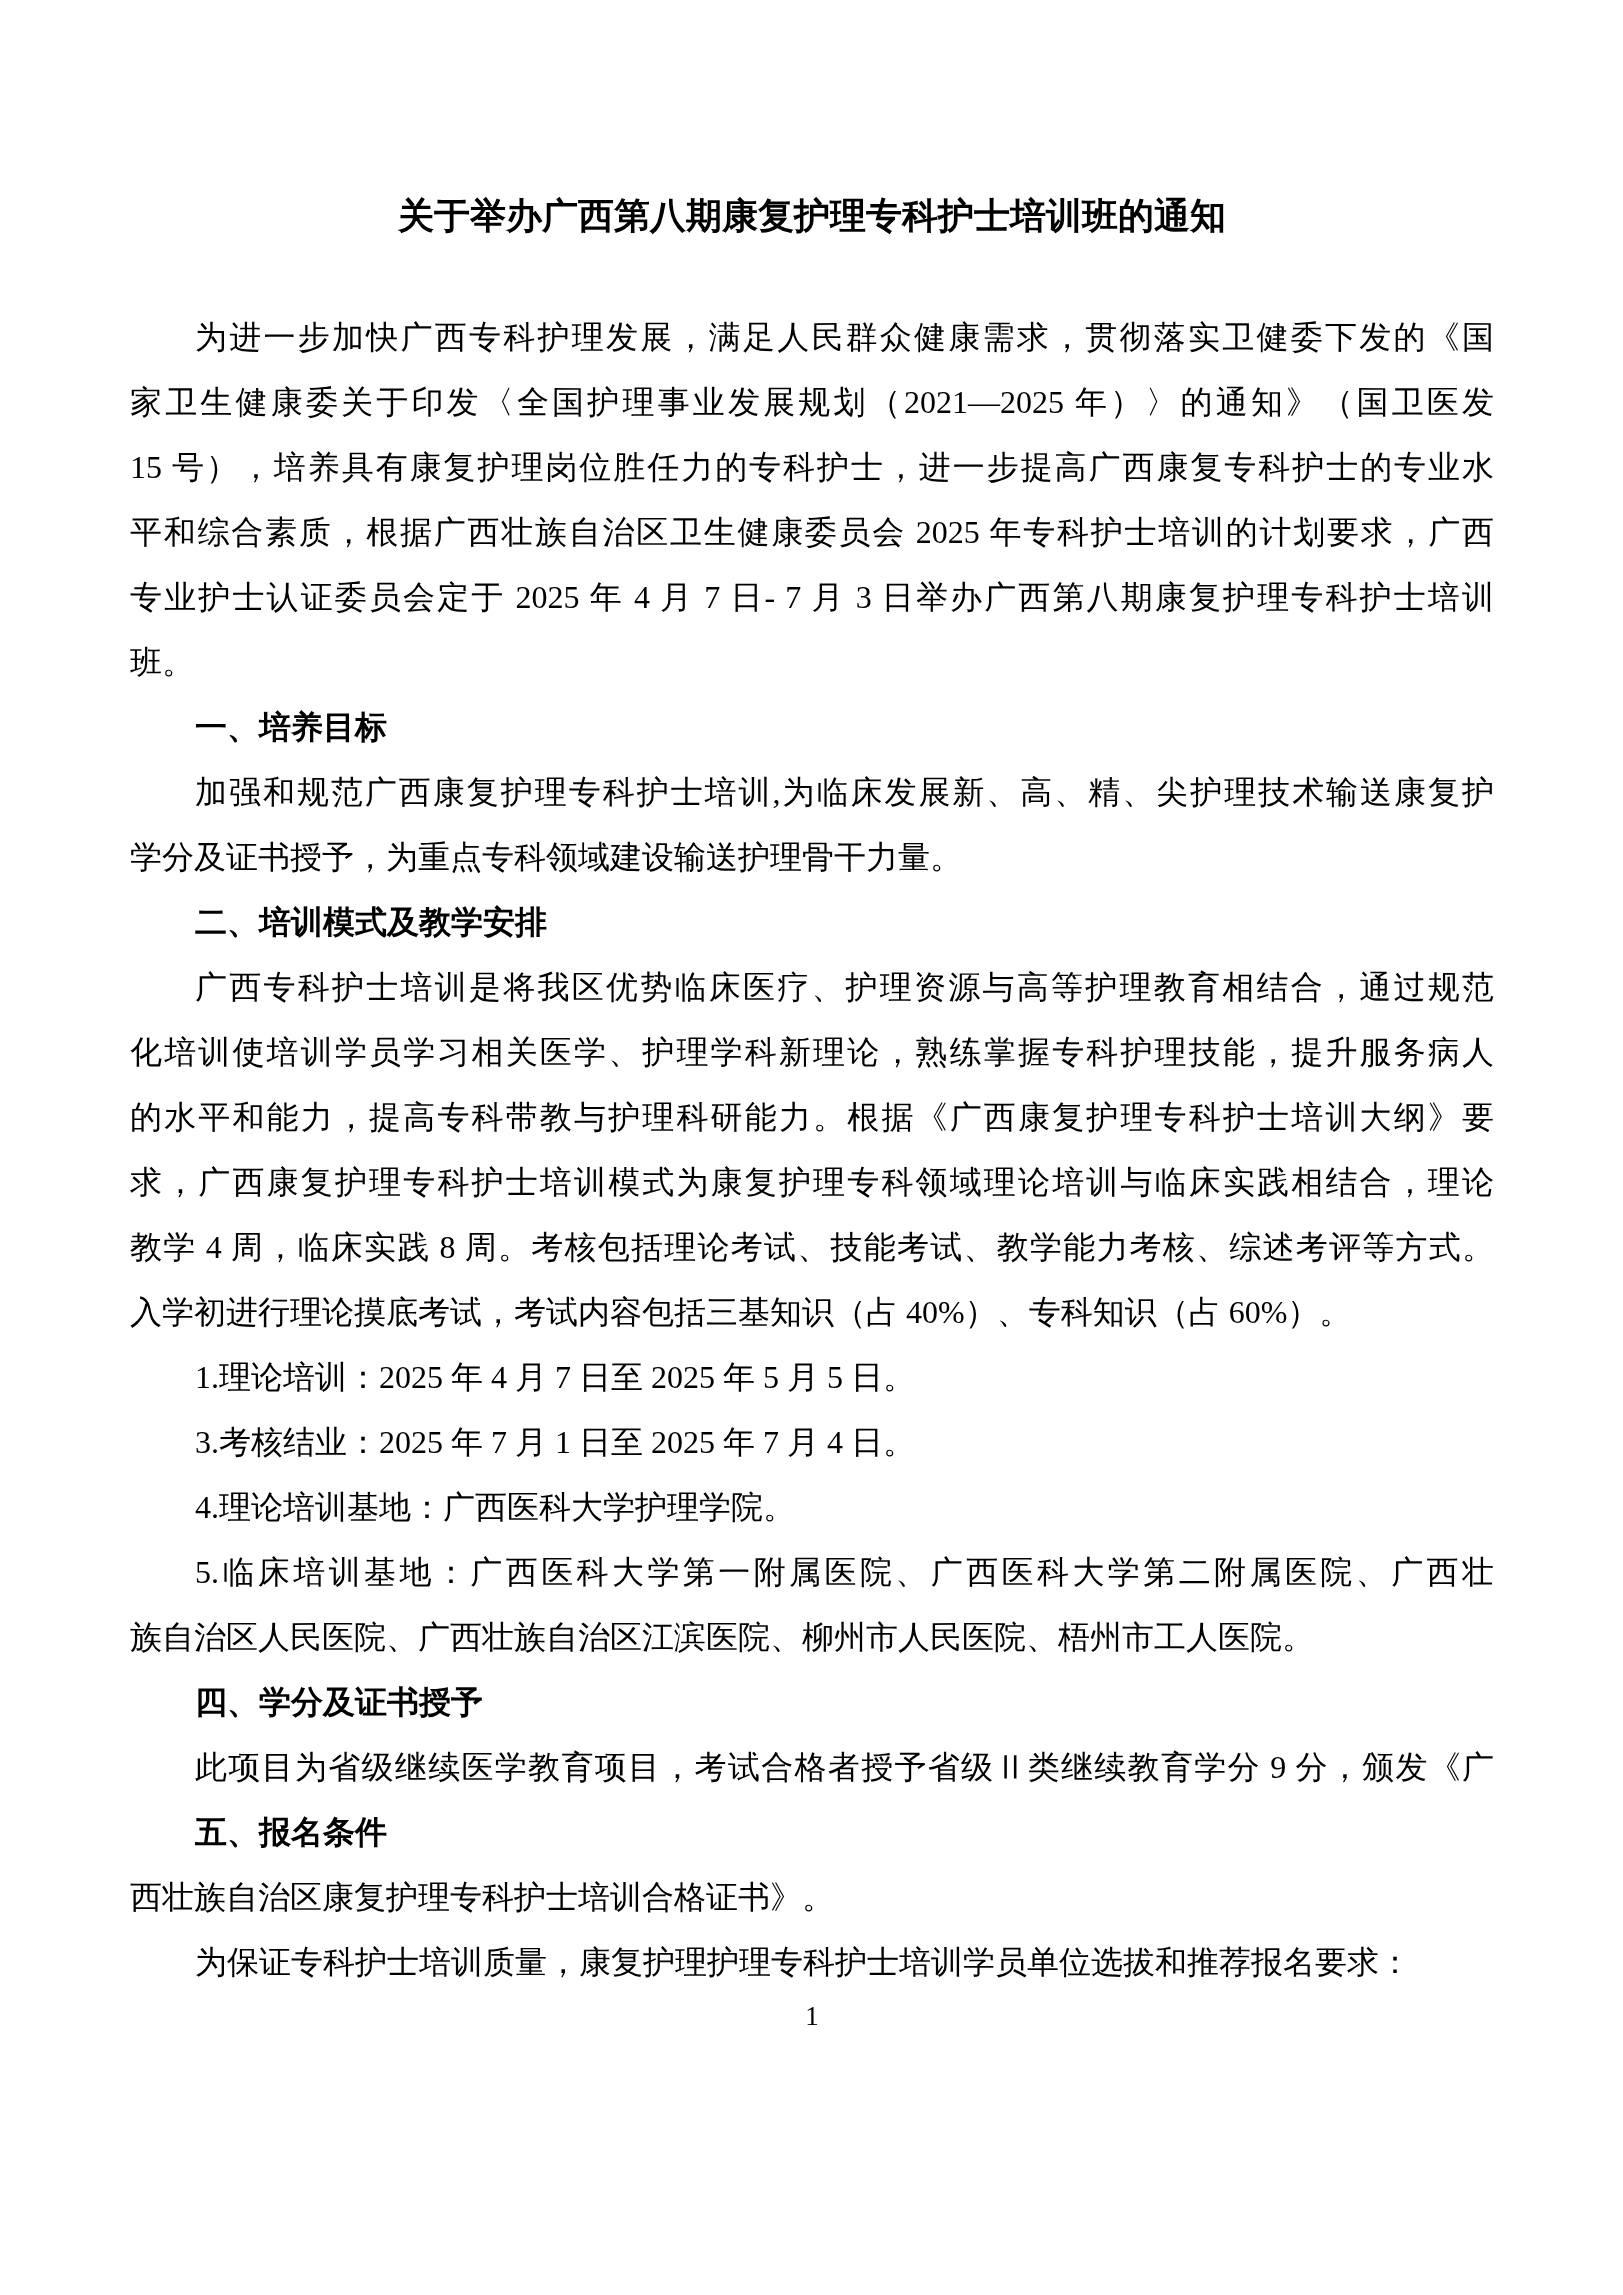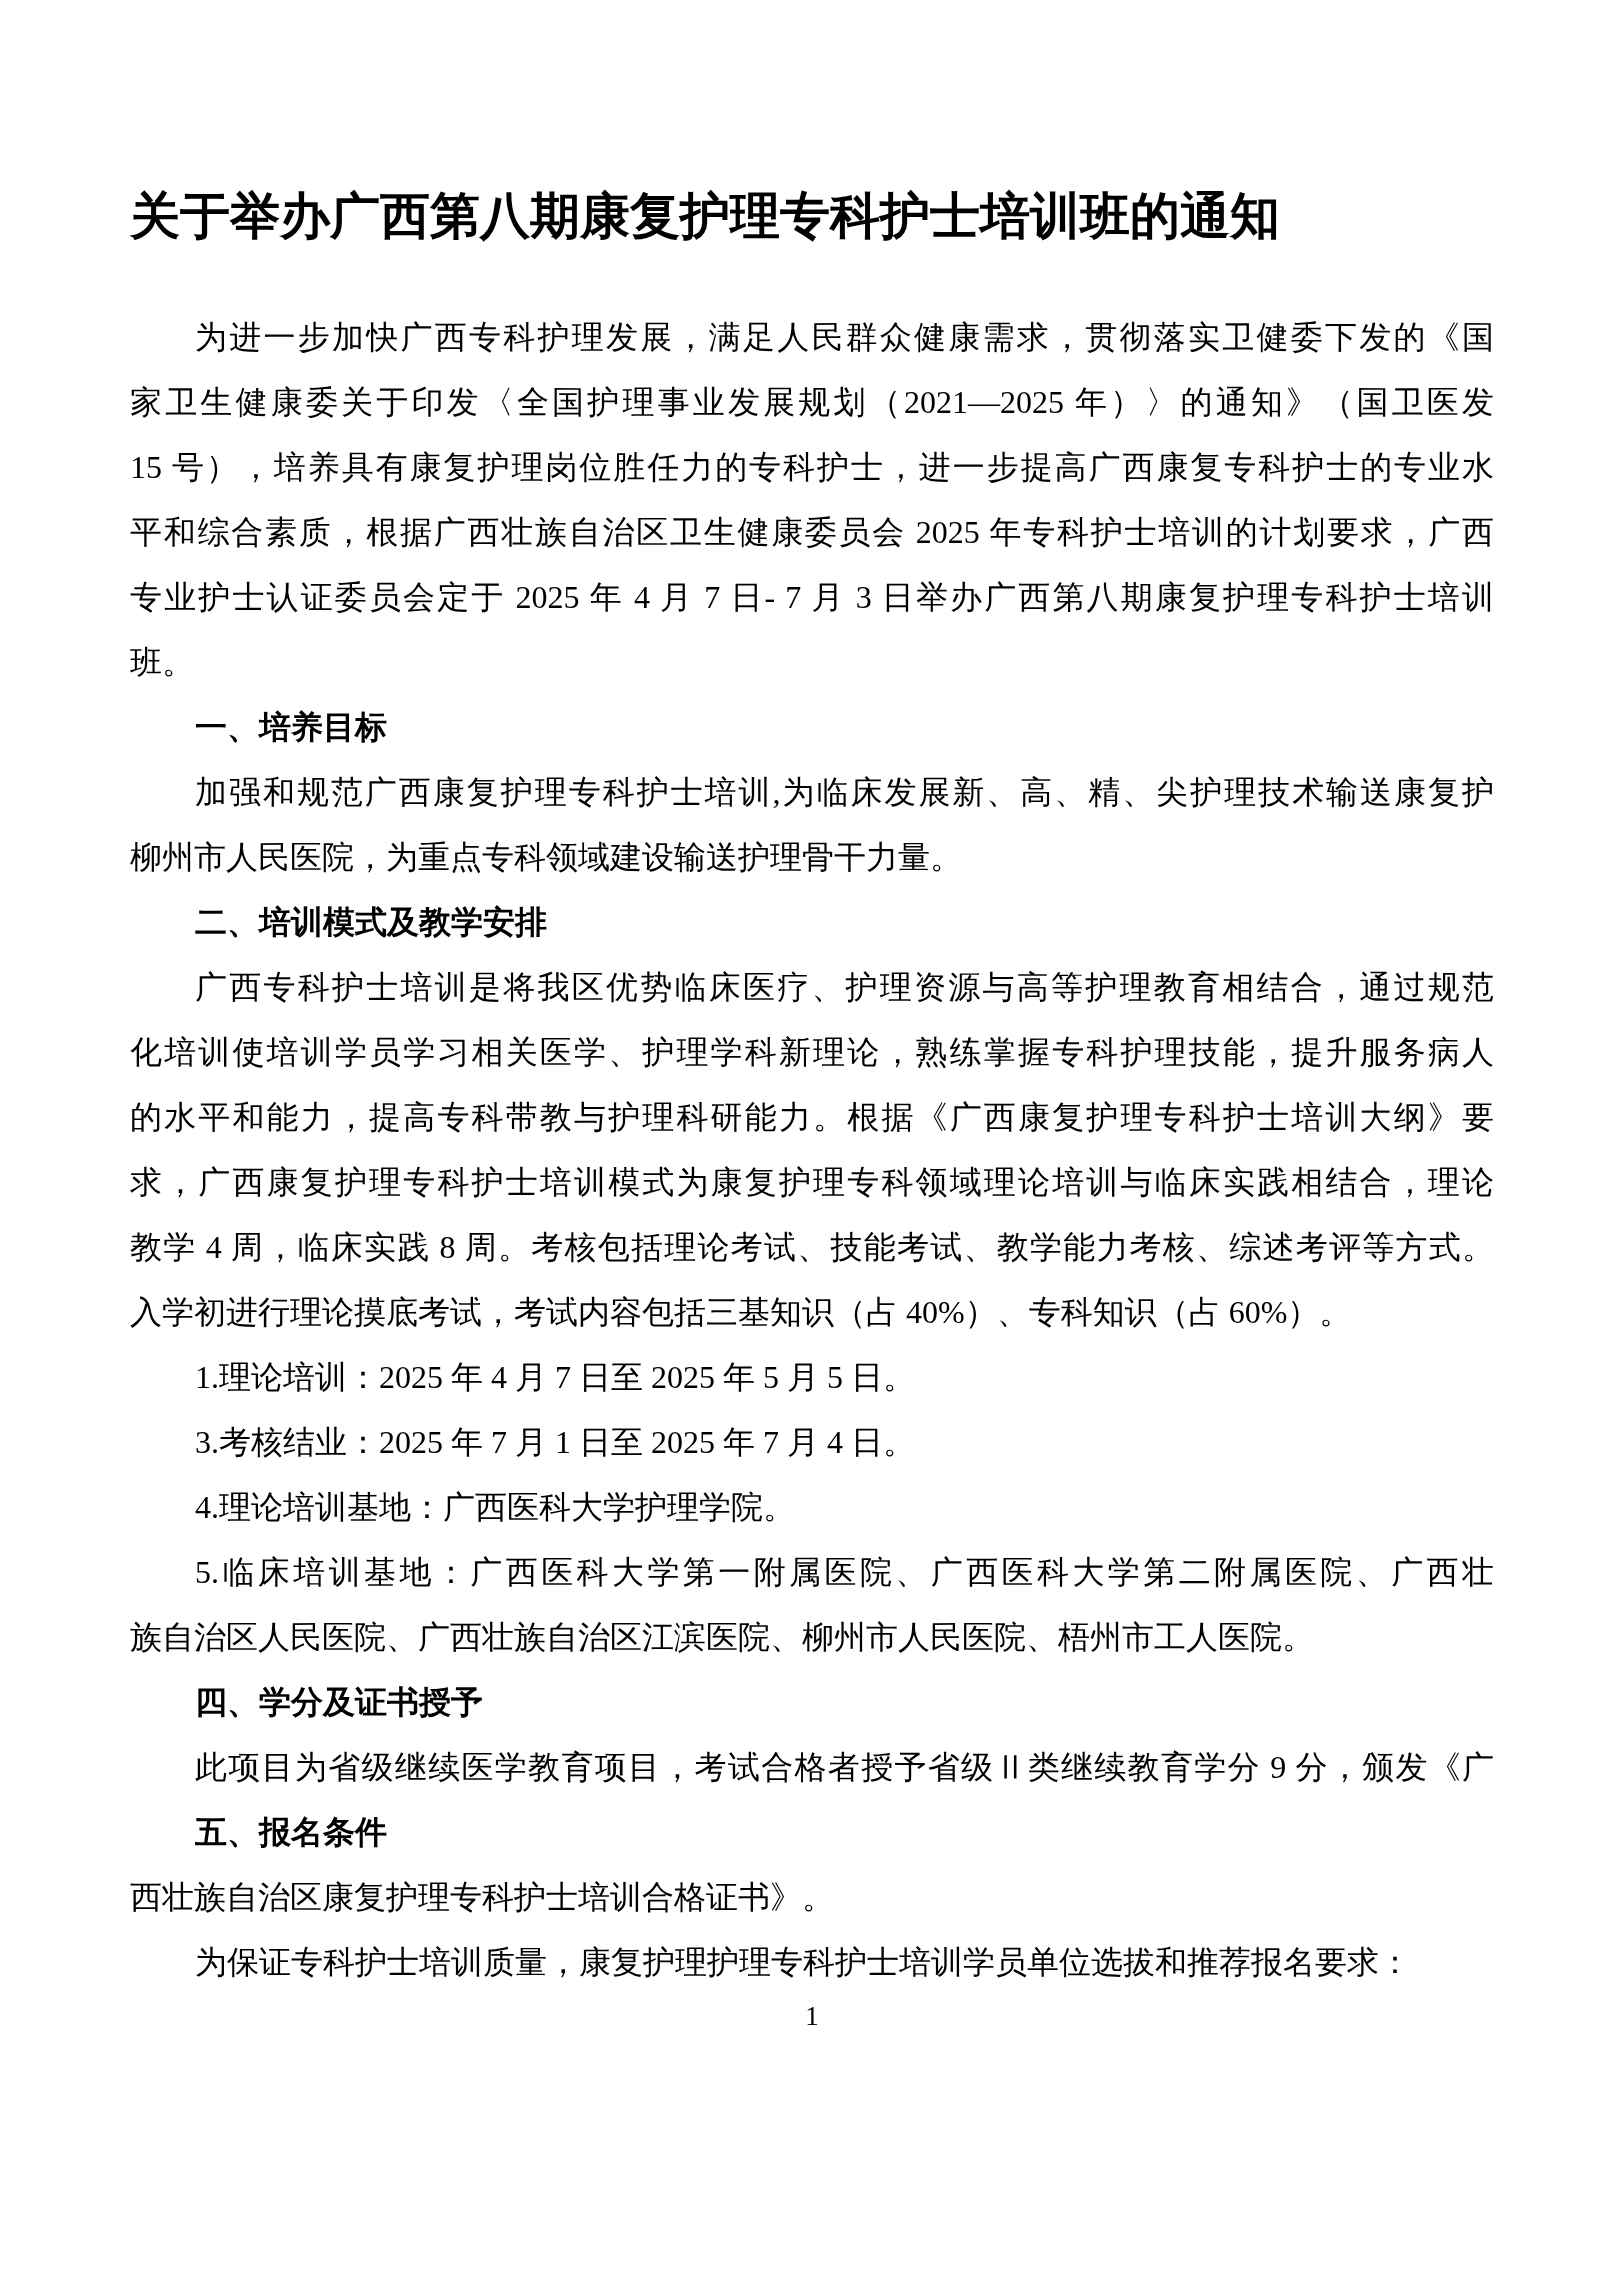--- a/index.html
+++ b/index.html
@@ -15,23 +15,23 @@
   }
   .page {
     box-sizing: border-box;
     width: 1623px;
     height: 2295px;
     padding: 183px 129px 0 130px;
     background: #ffffff;
     position: relative;
   }
   .doc-title {
-    font-size: 50px;
+    font-size: 36px;
     font-weight: 700;
-    text-align: left;
+    text-align: center;
     line-height: 67px;
     margin-bottom: 55px;
     white-space: nowrap;
   }
   .line {
     font-size: 32px;
     line-height: 65px;
     height: 65px;
     overflow: hidden;
     text-align: left;
@@ -65,21 +65,21 @@
 
   <div class="line ind j">为进一步加快广西专科护理发展，满足人民群众健康需求，贯彻落实卫健委下发的《国</div>
   <div class="line j">家卫生健康委关于印发〈全国护理事业发展规划（2021—2025 年）〉的通知》（国卫医发〔2022〕</div>
   <div class="line j">15 号），培养具有康复护理岗位胜任力的专科护士，进一步提高广西康复专科护士的专业水</div>
   <div class="line j">平和综合素质，根据广西壮族自治区卫生健康委员会 2025 年专科护士培训的计划要求，广西</div>
   <div class="line j">专业护士认证委员会定于 2025 年 4 月 7 日- 7 月 3 日举办广西第八期康复护理专科护士培训</div>
   <div class="line">班。</div>
 
   <div class="line ind hd">一、培养目标</div>
   <div class="line ind j">加强和规范广西康复护理专科护士培训,为临床发展新、高、精、尖护理技术输送康复护</div>
-  <div class="line">柳州市人民医院，为重点专科领域建设输送护理骨干力量。</div>
+  <div class="line">学分及证书授予，为重点专科领域建设输送护理骨干力量。</div>
 
   <div class="line ind hd">二、培训模式及教学安排</div>
   <div class="line ind j">广西专科护士培训是将我区优势临床医疗、护理资源与高等护理教育相结合，通过规范</div>
   <div class="line j">化培训使培训学员学习相关医学、护理学科新理论，熟练掌握专科护理技能，提升服务病人</div>
   <div class="line j">的水平和能力，提高专科带教与护理科研能力。根据《广西康复护理专科护士培训大纲》要</div>
   <div class="line j">求，广西康复护理专科护士培训模式为康复护理专科领域理论培训与临床实践相结合，理论</div>
   <div class="line j">教学 4 周，临床实践 8 周。考核包括理论考试、技能考试、教学能力考核、综述考评等方式。</div>
   <div class="line">入学初进行理论摸底考试，考试内容包括三基知识（占 40%）、专科知识（占 60%）。</div>
 
   <div class="line ind">1.理论培训：2025 年 4 月 7 日至 2025 年 5 月 5 日。</div>

